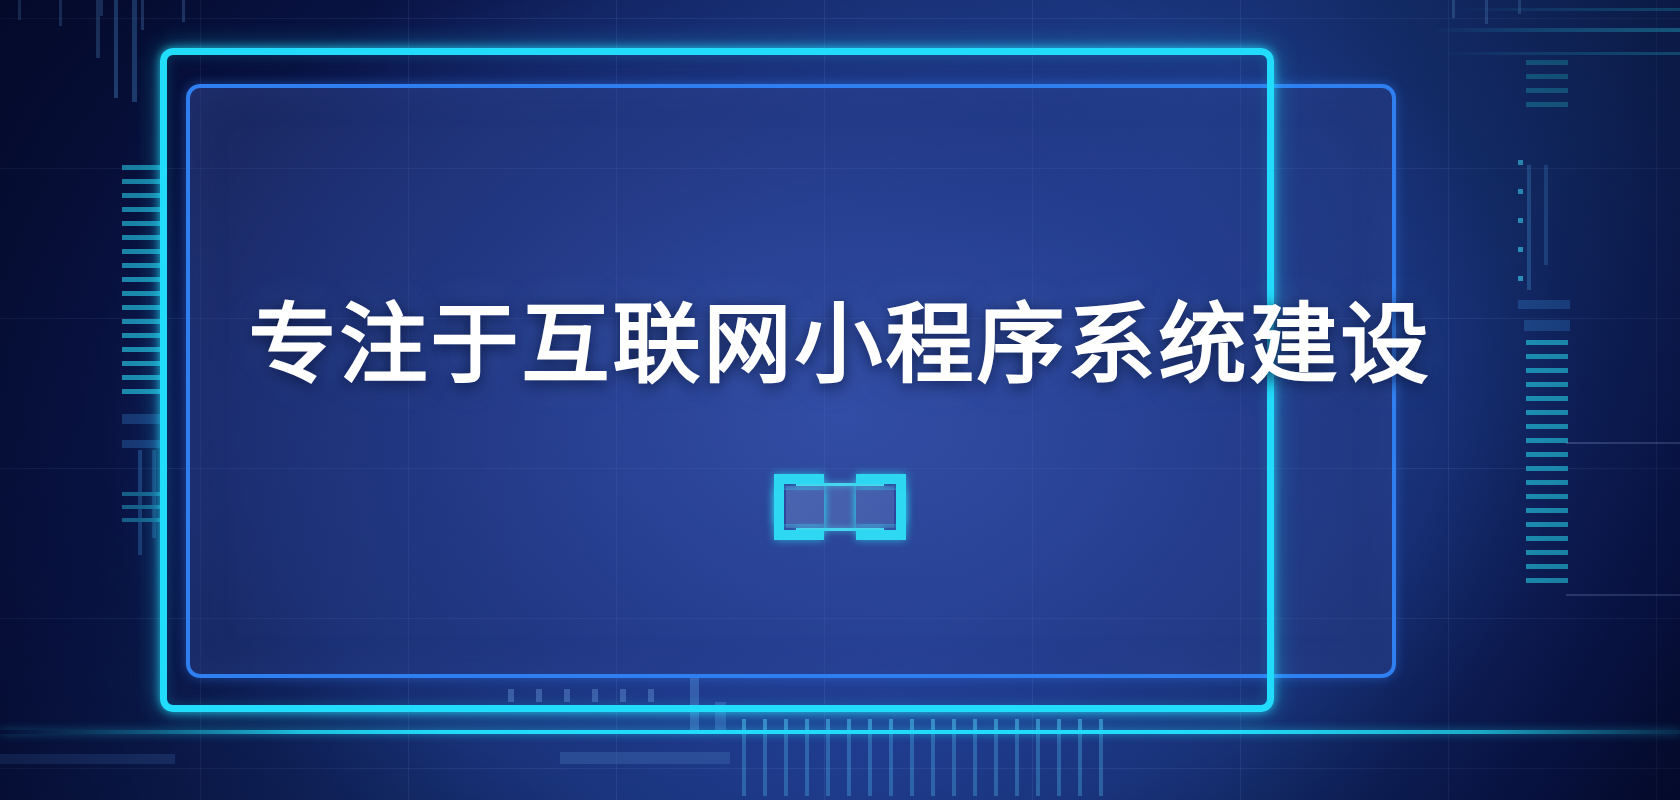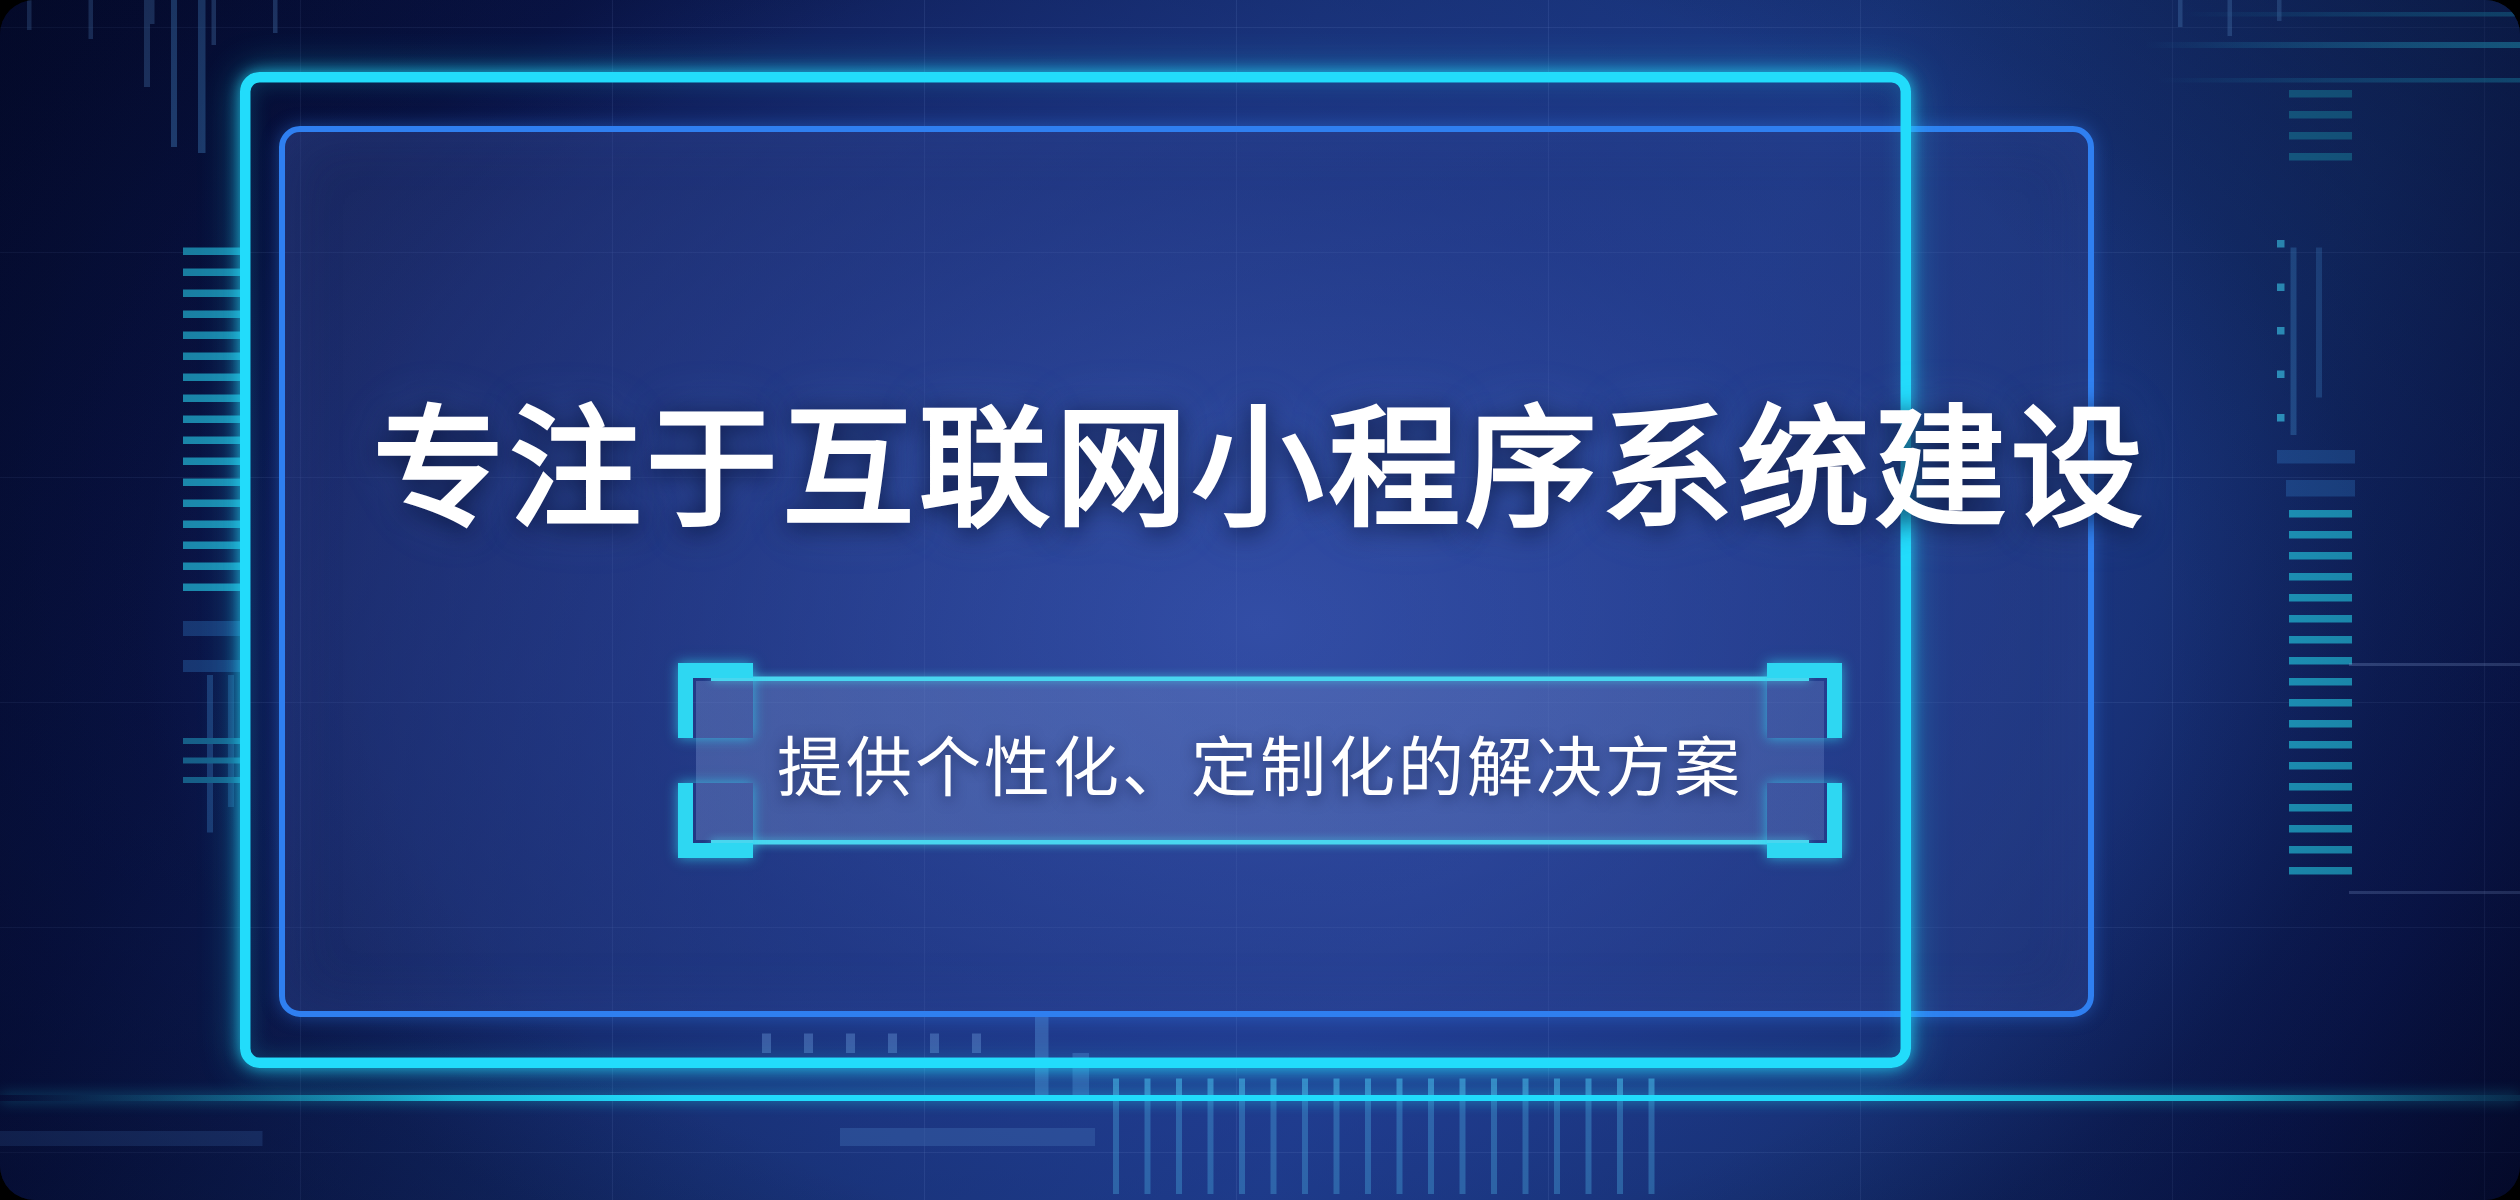--- a/index.html
+++ b/index.html
@@ -11,21 +11,20 @@
 
   #banner {
     position: relative;
     width: 1680px;
     height: 800px;
     overflow: hidden;
     font-family: "Liberation Sans", "DejaVu Sans", sans-serif;
     background:
       radial-gradient(ellipse 1100px 760px at 50% 52%, rgba(60,90,190,0.85) 0%, rgba(38,62,155,0.55) 38%, rgba(16,30,92,0.18) 68%, rgba(5,12,48,0) 100%),
       linear-gradient(118deg, #050c32 0%, #081345 18%, #15306f 42%, #1b3c86 60%, #14306e 78%, #0a1750 92%, #050c32 100%);
-    border-radius: 23px;
   }
 
   
   .layer { position: absolute; inset: 0; pointer-events: none; }
 
   
   .grid-lines {
     background-image:
       linear-gradient(to right, rgba(140,170,235,0.115) 1px, transparent 1px),
       linear-gradient(to bottom, rgba(140,170,235,0.105) 1px, transparent 1px);
@@ -320,17 +319,16 @@
   <div class="content">
     <h1 class="headline">专注于互联网小程序系统建设</h1>
 
     <div class="sub-wrap">
       <span class="edge-top"></span>
       <span class="edge-bottom"></span>
       <span class="corner tl"></span>
       <span class="corner tr"></span>
       <span class="corner bl"></span>
       <span class="corner br"></span>
-      <p class="subtitle">提供个性化、定制化的解决方案</p>
     </div>
   </div>
 
 </div>
 
 </body></html>

